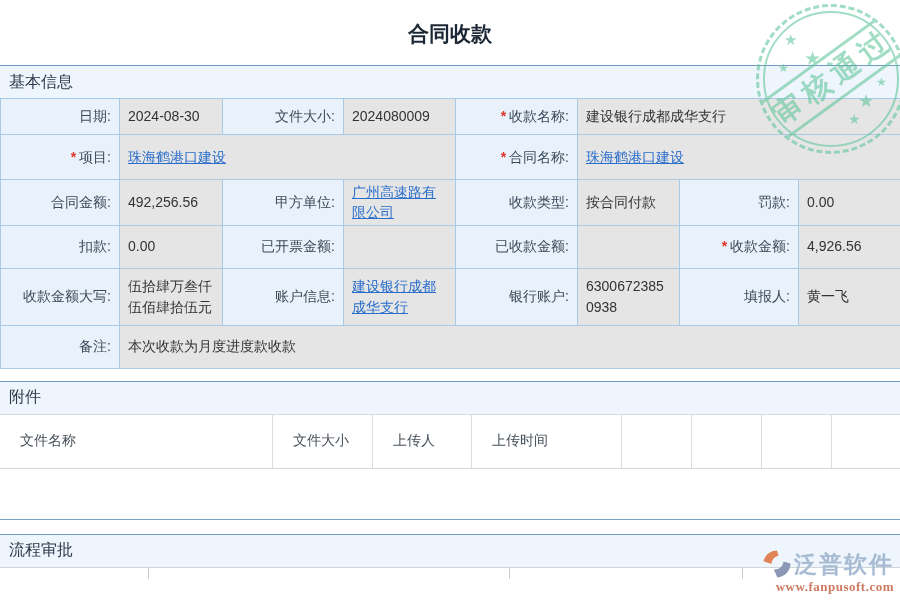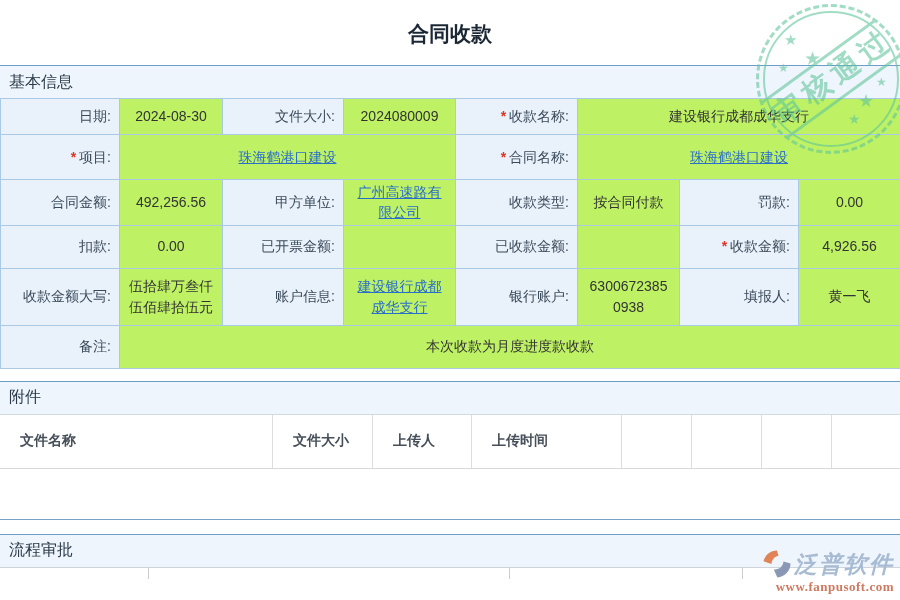--- a/index.html
+++ b/index.html
@@ -9,27 +9,27 @@
          font-size:21px;font-weight:bold;color:#1b2734;}
   
   .bar{height:32px;border-top:1px solid #6e9ec7;background:#eef5fc;
        display:flex;align-items:center;padding:0 9px;box-sizing:content-box;
        font-size:16px;color:#2b3a4a;}
   
   .form-table{width:900px;border-collapse:collapse;table-layout:fixed;}
   .form-table td{border:1px solid #a9c9e4;font-size:14px;padding:2px 8px;
                  vertical-align:middle;line-height:1.45;}
   .form-table td.lbl{background:#e9f2fb;text-align:right;color:#3b4a5a;}
-  .form-table td.val{background:#bef264;text-align:center;color:#333;word-break:break-all;}
+  .form-table td.val{background:#e5e5e5;text-align:left;color:#333;word-break:break-all;}
   .req{color:#e03427;font-weight:bold;margin-right:3px;}
   a.lnk{color:#2a6ecb;text-decoration:underline;cursor:pointer;}
   
   .att-head{display:flex;height:53px;border-bottom:1px solid #d9d9d9;}
   .att-head .c{display:flex;align-items:center;padding-left:20px;box-sizing:border-box;
-               border-right:1px solid #ddd;font-weight:bold;color:#47505a;font-size:14px;}
+               border-right:1px solid #ddd;font-weight:normal;color:#47505a;font-size:14px;}
   .att-head .c:last-child{border-right:none;}
   .att-empty{height:50px;border-bottom:1px solid #79a3c4;background:#fff;}
   .gap12{height:12px;}
   .gap14{height:14px;}
   
   .appr-bar{border-bottom:1px solid #cfd4d9;}
   .appr-stub{display:flex;height:11px;background:#fff;}
   .appr-stub .c{box-sizing:border-box;border-right:1px solid #ccc;}
   .appr-stub .c:last-child{border-right:none;}
   
@@ -39,21 +39,21 @@
   .ring-inner{position:absolute;inset:7px;border:2px solid currentColor;border-radius:50%;}
   .stamp-clip{position:absolute;inset:2px;border-radius:50%;overflow:hidden;}
   .band{position:absolute;left:-18px;right:-18px;top:50%;height:46px;margin-top:-23px;
         border-top:3px solid currentColor;border-bottom:3px solid currentColor;
         transform:rotate(-36deg);display:flex;align-items:center;justify-content:center;
         font-size:29px;font-weight:bold;letter-spacing:6px;padding-left:6px;box-sizing:border-box;}
   .star{position:absolute;line-height:1;}
   
   .logo{position:absolute;right:6px;bottom:7px;z-index:5;text-align:right;line-height:1;}
   .logo-row{display:flex;align-items:center;justify-content:flex-end;}
-  .logo-name{font-size:23px;font-weight:bold;letter-spacing:2px;color:#a7bbd2;margin-left:2px;font-style:italic;}
+  .logo-name{font-size:23px;font-weight:bold;letter-spacing:2px;color:#a7bbd2;margin-left:2px;}
   .logo-url{font-family:"Liberation Serif","DejaVu Serif",serif;font-size:13px;font-weight:bold;
             color:#cd7a61;letter-spacing:.5px;margin-top:1px;}
 </style>
 </head>
 <body>
 
 <div class="page">
 
   <h1 class="title">合同收款</h1>
 

